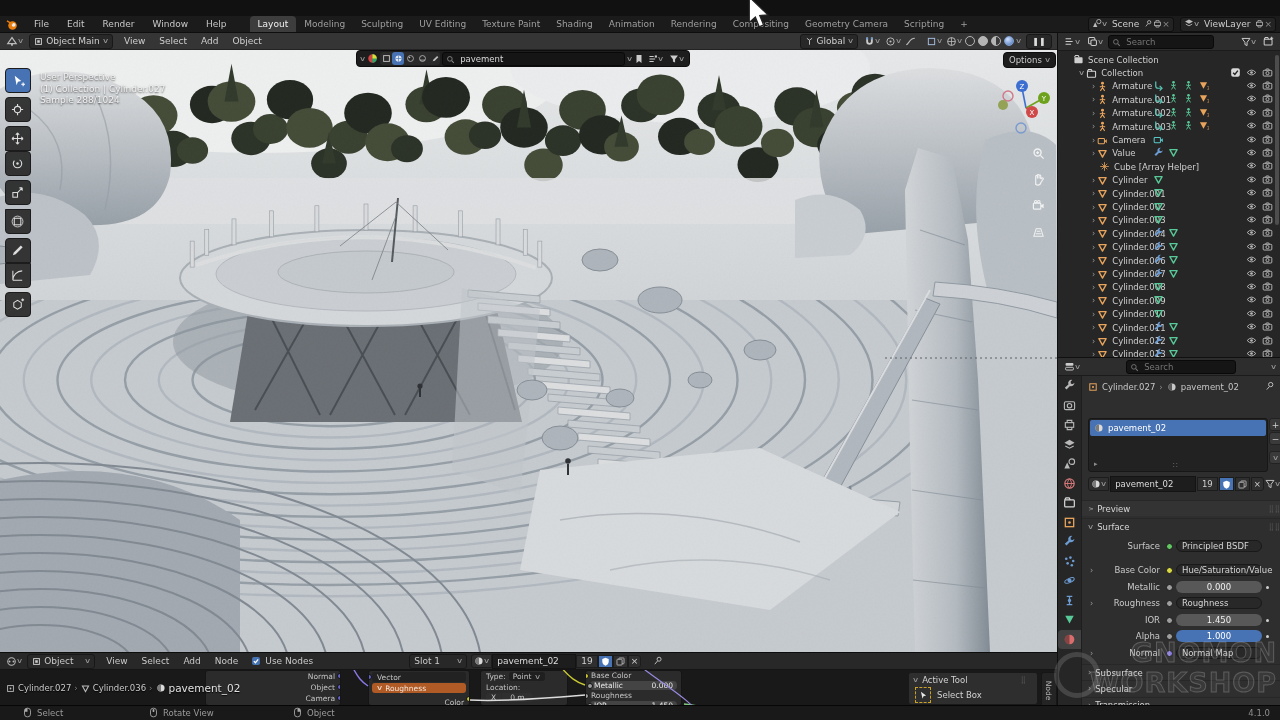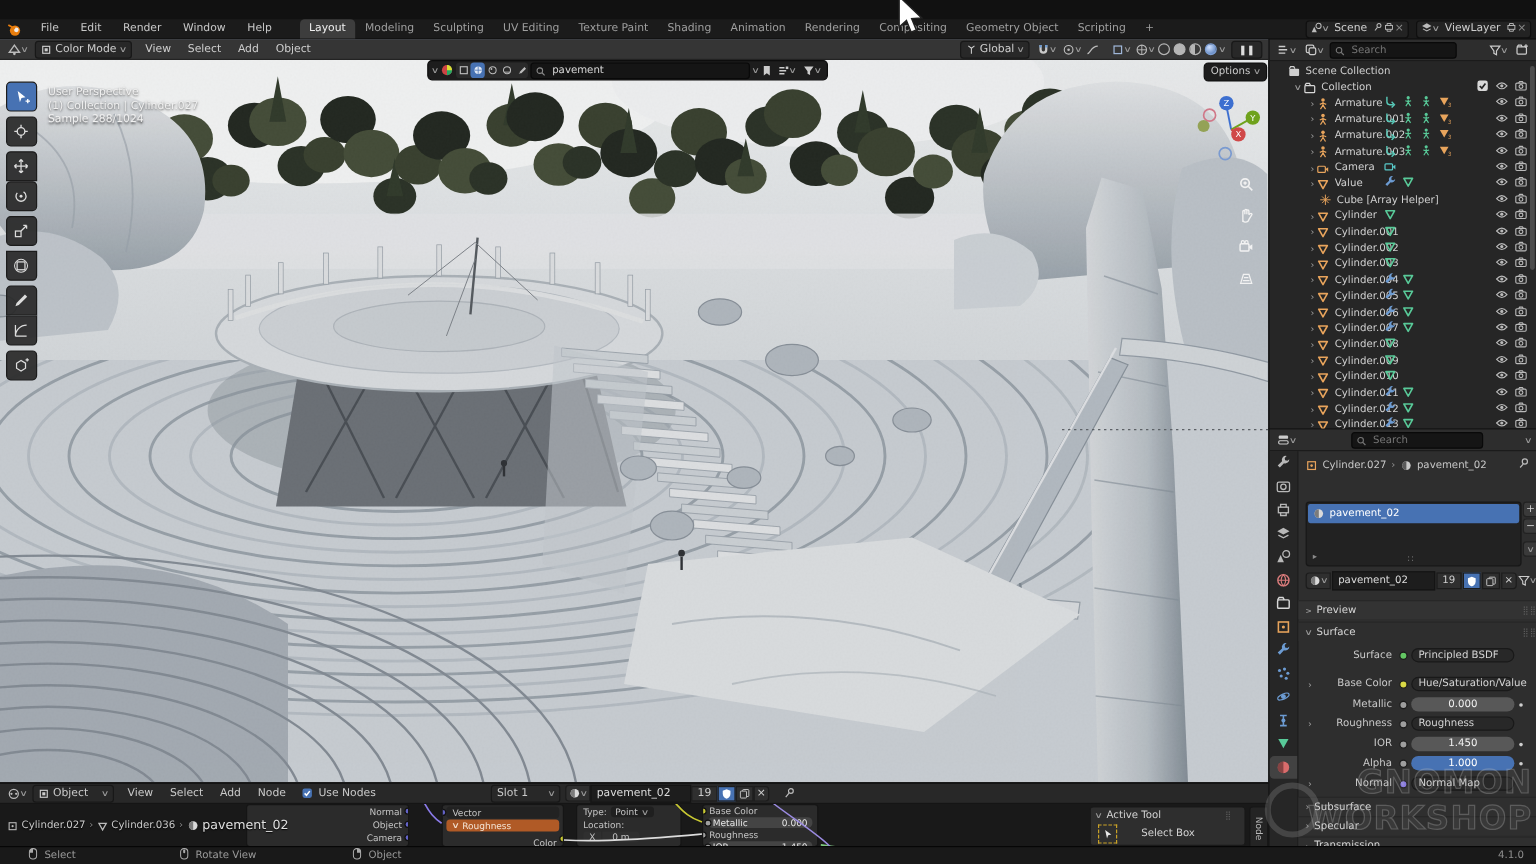--- a/index.html
+++ b/index.html
@@ -125,21 +125,21 @@
     <nav id="workspaces" class="row" style="margin-left:14px;">
         <span class="ws-tab active">Layout</span>
         <span class="ws-tab">Modeling</span>
         <span class="ws-tab">Sculpting</span>
         <span class="ws-tab">UV Editing</span>
         <span class="ws-tab">Texture Paint</span>
         <span class="ws-tab">Shading</span>
         <span class="ws-tab">Animation</span>
         <span class="ws-tab">Rendering</span>
         <span class="ws-tab">Compositing</span>
-        <span class="ws-tab">Geometry Object</span>
+        <span class="ws-tab">Geometry Camera</span>
         <span class="ws-tab">Scripting</span>
       </nav>
     <span class="ws-tab">+</span>
     <div style="flex:1"></div>
     <div class="idblock">
       <span class="ic"><svg width="10" height="10" viewBox="0 0 14 14">
             <circle cx="9.5" cy="5" r="3" fill="none" stroke="#bbb" stroke-width="1.2"></circle>
             <path d="M4.5 6l3 6.5H1.5z" fill="#bbb"></path>
           </svg></span>
         <span class="chev">∨</span>
@@ -176,21 +176,21 @@
             <path d="M2 10l5-7 5 7z" fill="none" stroke="#bbb" stroke-width="1.3"></path>
             <circle cx="7" cy="11.5" r="1.3" fill="#bbb"></circle>
           </svg>
           <span class="chev">∨</span>
       </span>
       <div class="dd" style="margin-left:4px;">
         <svg width="9" height="9" viewBox="0 0 14 14">
             <rect x="2.5" y="2.5" width="9" height="9" fill="none" stroke="#ccc" stroke-width="1.5"></rect>
             <rect x="5" y="5" width="4" height="4" fill="#ccc"></rect>
           </svg>
-        <span>Color Mode</span>
+        <span>Object Main</span>
           <span class="chev">∨</span>
       </div>
       <nav id="vpMenus" class="row" style="margin-left:4px;">
           <span class="hdr-menu">View</span>
           <span class="hdr-menu">Select</span>
           <span class="hdr-menu">Add</span>
           <span class="hdr-menu">Object</span>
         </nav>
       <div style="flex:1"></div>
       <div class="dd">
@@ -1768,21 +1768,21 @@
         <path d="M684 34 C 715 38, 738 44, 756 52" stroke="#7ec87e" stroke-width="1.4" fill="none"></path>
         <path d="M640 -4 C 662 14, 690 28, 706 52" stroke="#9a8ae0" stroke-width="1.2" fill="none"></path>
       </svg>
 
       <div class="atool">
         <div class="row" style="height:13px;padding:0 4px;gap:4px;">
           <span class="chev">∨</span>
             <span>Active Tool</span>
             <span class="grip">⣿</span>
         </div>
-        <div class="row" style="height:18px;padding:0 6px;gap:20px;">
+        <div class="row" style="height:18px;padding:0 6px;gap:6px;">
           <span style="width:14px;height:14px;border:1px dashed #c9a227;display:flex;align-items:center;justify-content:center;">
             <svg width="9" height="9" viewBox="0 0 14 14">
                 <path d="M3 1l8 6-4 1-1.5 4z" fill="#e8e8e8"></path>
               </svg>
           </span>
           <span>Select Box</span>
         </div>
       </div>
       <div class="node-tab">
           <span>Node</span>

